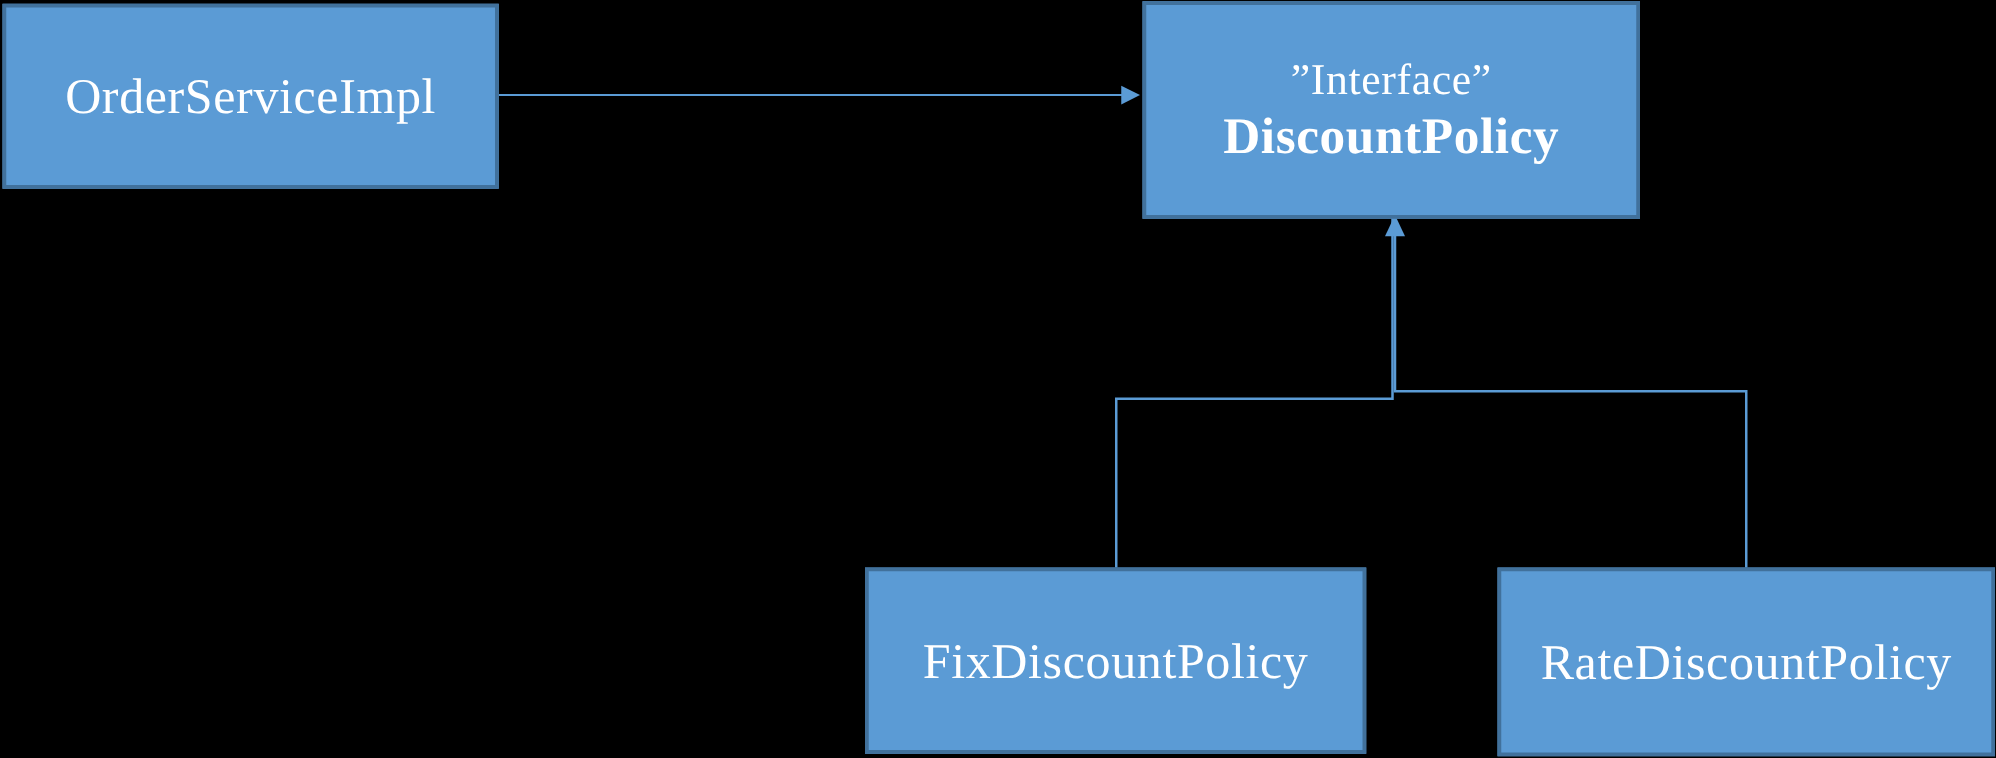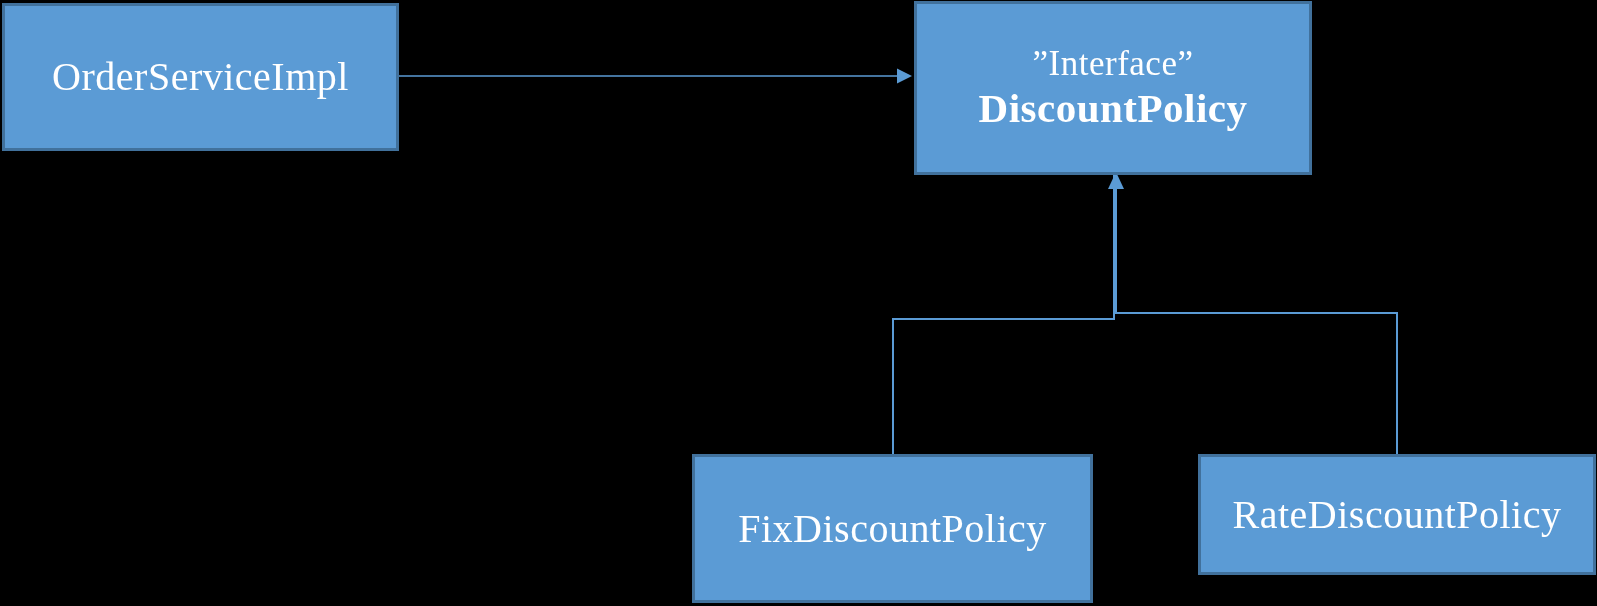--- a/index.html
+++ b/index.html
@@ -42,21 +42,21 @@
   }
   .node .label-bold {
     font-size: 41px;
     font-weight: 700;
     letter-spacing: 0.5px;
     white-space: nowrap;
   }
   #node-order-service   { left: 2px;    top: 3px;   width: 397px; height: 148px; }
   #node-discount-policy { left: 914px;  top: 1px;   width: 398px; height: 174px; }
   #node-fix-discount    { left: 692px;  top: 454px; width: 401px; height: 149px; }
-  #node-rate-discount   { left: 1198px; top: 454px; width: 398px; height: 121px; }
+  #node-rate-discount   { left: 1198px; top: 454px; width: 398px; height: 151px; }
 
   svg.edges {
     position: absolute;
     left: 0;
     top: 0;
     width: 1597px;
     height: 606px;
     pointer-events: none;
   }
   .edge-line {

